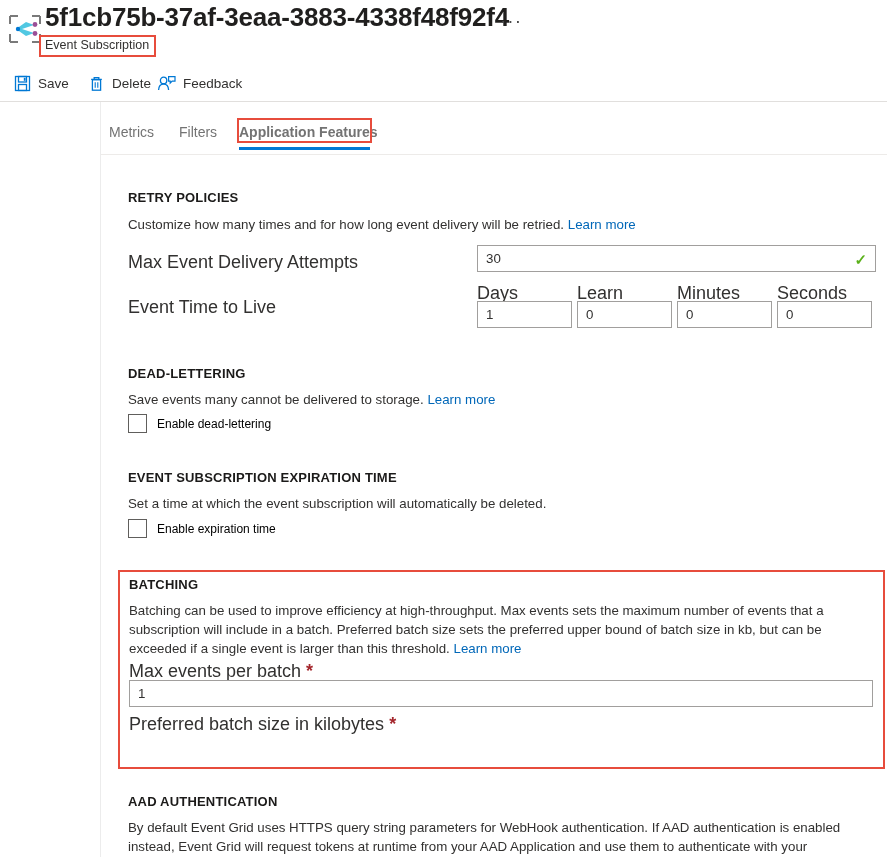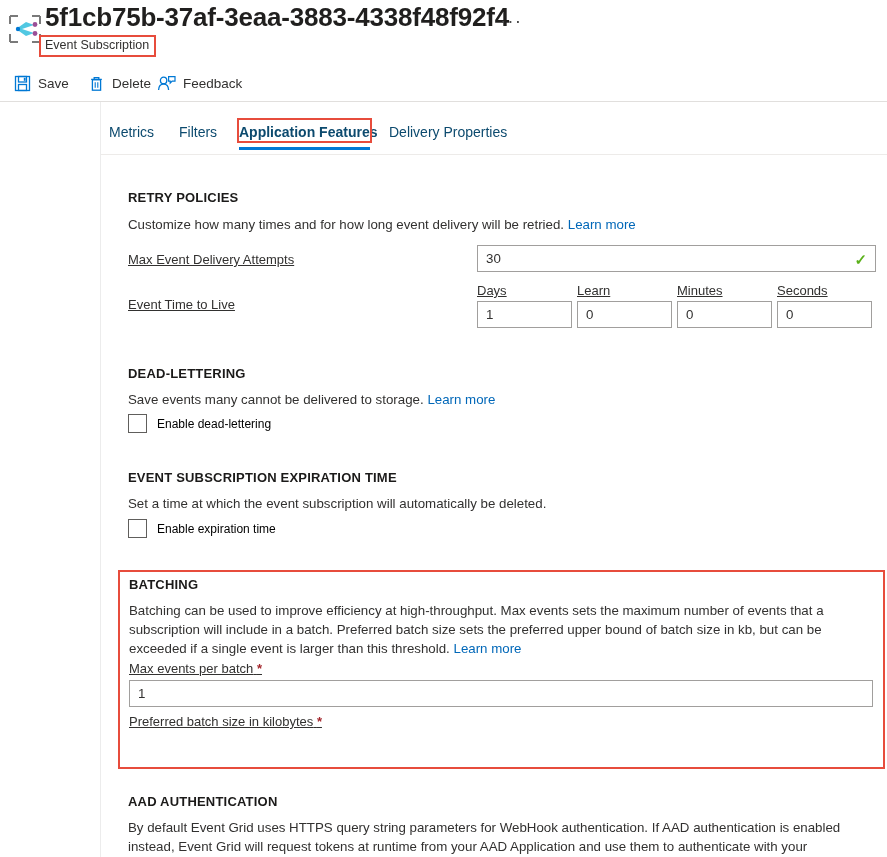--- a/index.html
+++ b/index.html
@@ -52,21 +52,21 @@
   }
   .vdiv {
     position: absolute; left: 100px; top: 102px; width: 1px; height: 755px;
     background: #ececec;
   }
 
   
   .tabs { position: absolute; left: 101px; top: 110px; width: 786px; height: 44px; }
   .tab {
     position: absolute; top: 8px; height: 28px;
-    font-size: 14px; color: #0c4a6e; white-space: nowrap; cursor: pointer;
+    font-size: 14px; color: #737373; white-space: nowrap; cursor: pointer;
     display: flex; align-items: center;
   }
   .tab-metrics   { left: 8px; }
   .tab-filters   { left: 78px; }
   .tab-addl      { left: 138px; font-weight: 700; }
   .tab-delivery  { left: 288px; }
   .tab-addl-box {
     position: absolute; left: 237px; top: 118px; width: 135px; height: 25px;
     border: 2px solid #e74c3c; pointer-events: none;
   }
@@ -79,21 +79,21 @@
     background: #edebe9;
   }
 
   .sec-head {
     font-size: 13px; font-weight: 700; letter-spacing: 0.2px;
     color: #1b1a19; text-transform: uppercase;
   }
   .sec-desc { font-size: 13.3px; color: #323130; line-height: 19px; }
   .lnk { color: #0067b8; text-decoration: none; cursor: pointer; }
 
-  .fld-label { font-size: 13px; color: #323130; text-decoration: underline; }
+  .fld-label { font-size: 18px; color: #323130; }
 
   .txtbox {
     border: 1px solid #a19f9d; background: #fff; height: 27px;
     display: flex; align-items: center; padding: 0 8px;
     font-size: 13.3px; color: #323130; position: relative;
   }
   .txtbox.valid { border-color: #a19f9d; }
   .check {
     position: absolute; right: 8px; top: 50%; transform: translateY(-50%);
     color: #5bb11b; font-size: 15px; line-height: 1; font-weight: 700;
@@ -169,21 +169,20 @@
     </div>
   </div>
 
   <div class="rule-top"></div>
   <div class="vdiv"></div>
 
   <div class="tabs">
     <div class="tab tab-metrics">Metrics</div>
     <div class="tab tab-filters">Filters</div>
     <div class="tab tab-addl">Application Features</div>
-    <div class="tab tab-delivery">Delivery Properties</div>
   </div>
   <div class="tab-addl-box"></div>
   <div class="tab-underline"></div>
   <div class="rule-tabs"></div>
 
   <div class="p sec-head" style="left:128px; top:190px;">RETRY POLICIES</div>
   <div class="p sec-desc" style="left:128px; top:215px; width:620px;">
     <span>Customize how many times and for how long event delivery will be retried.</span>
     <a class="lnk" href="#">Learn more</a>
   </div>

